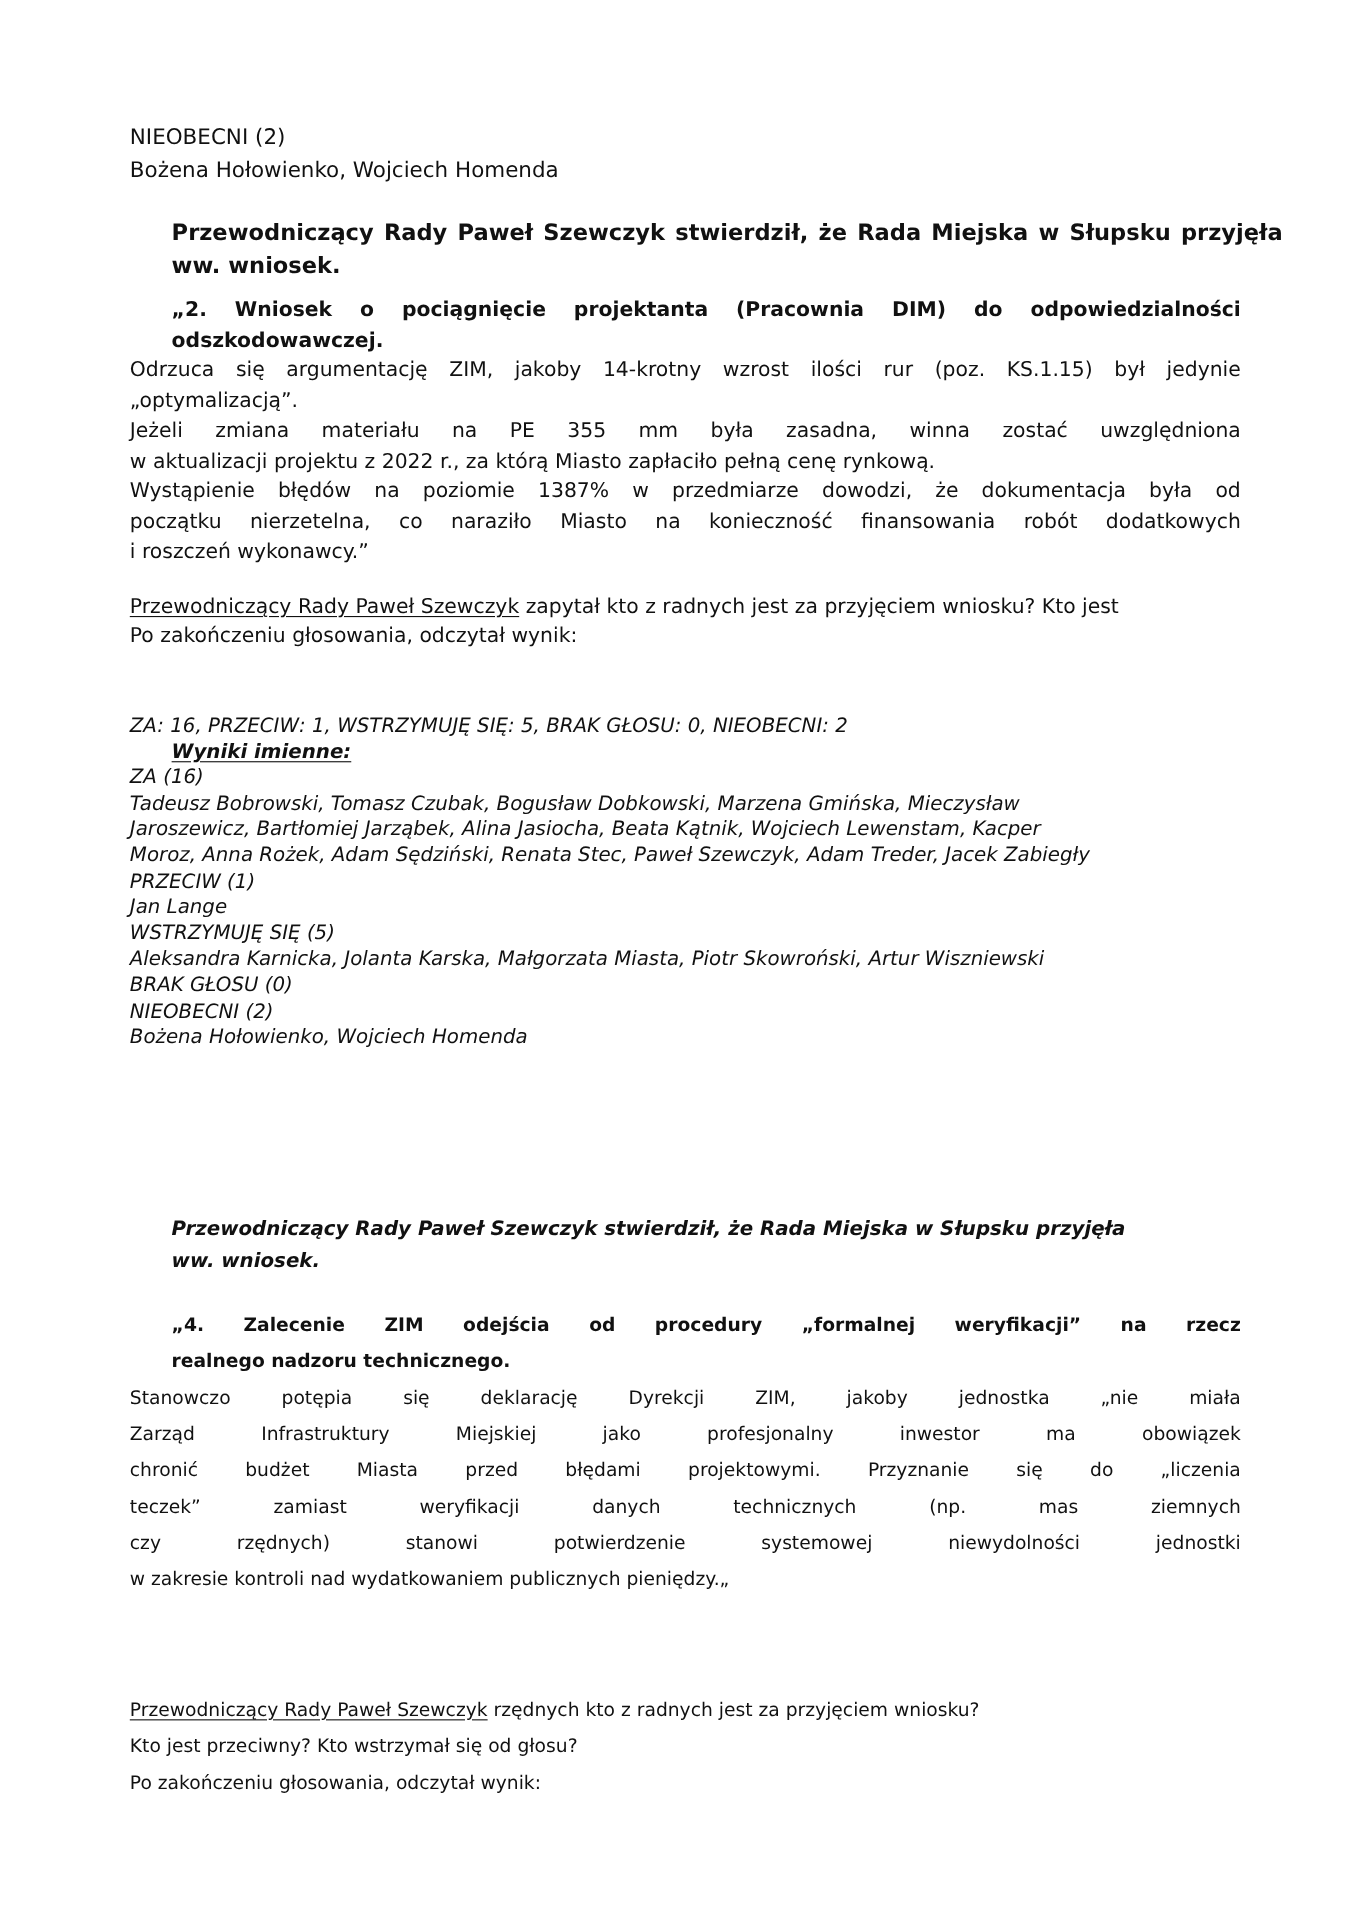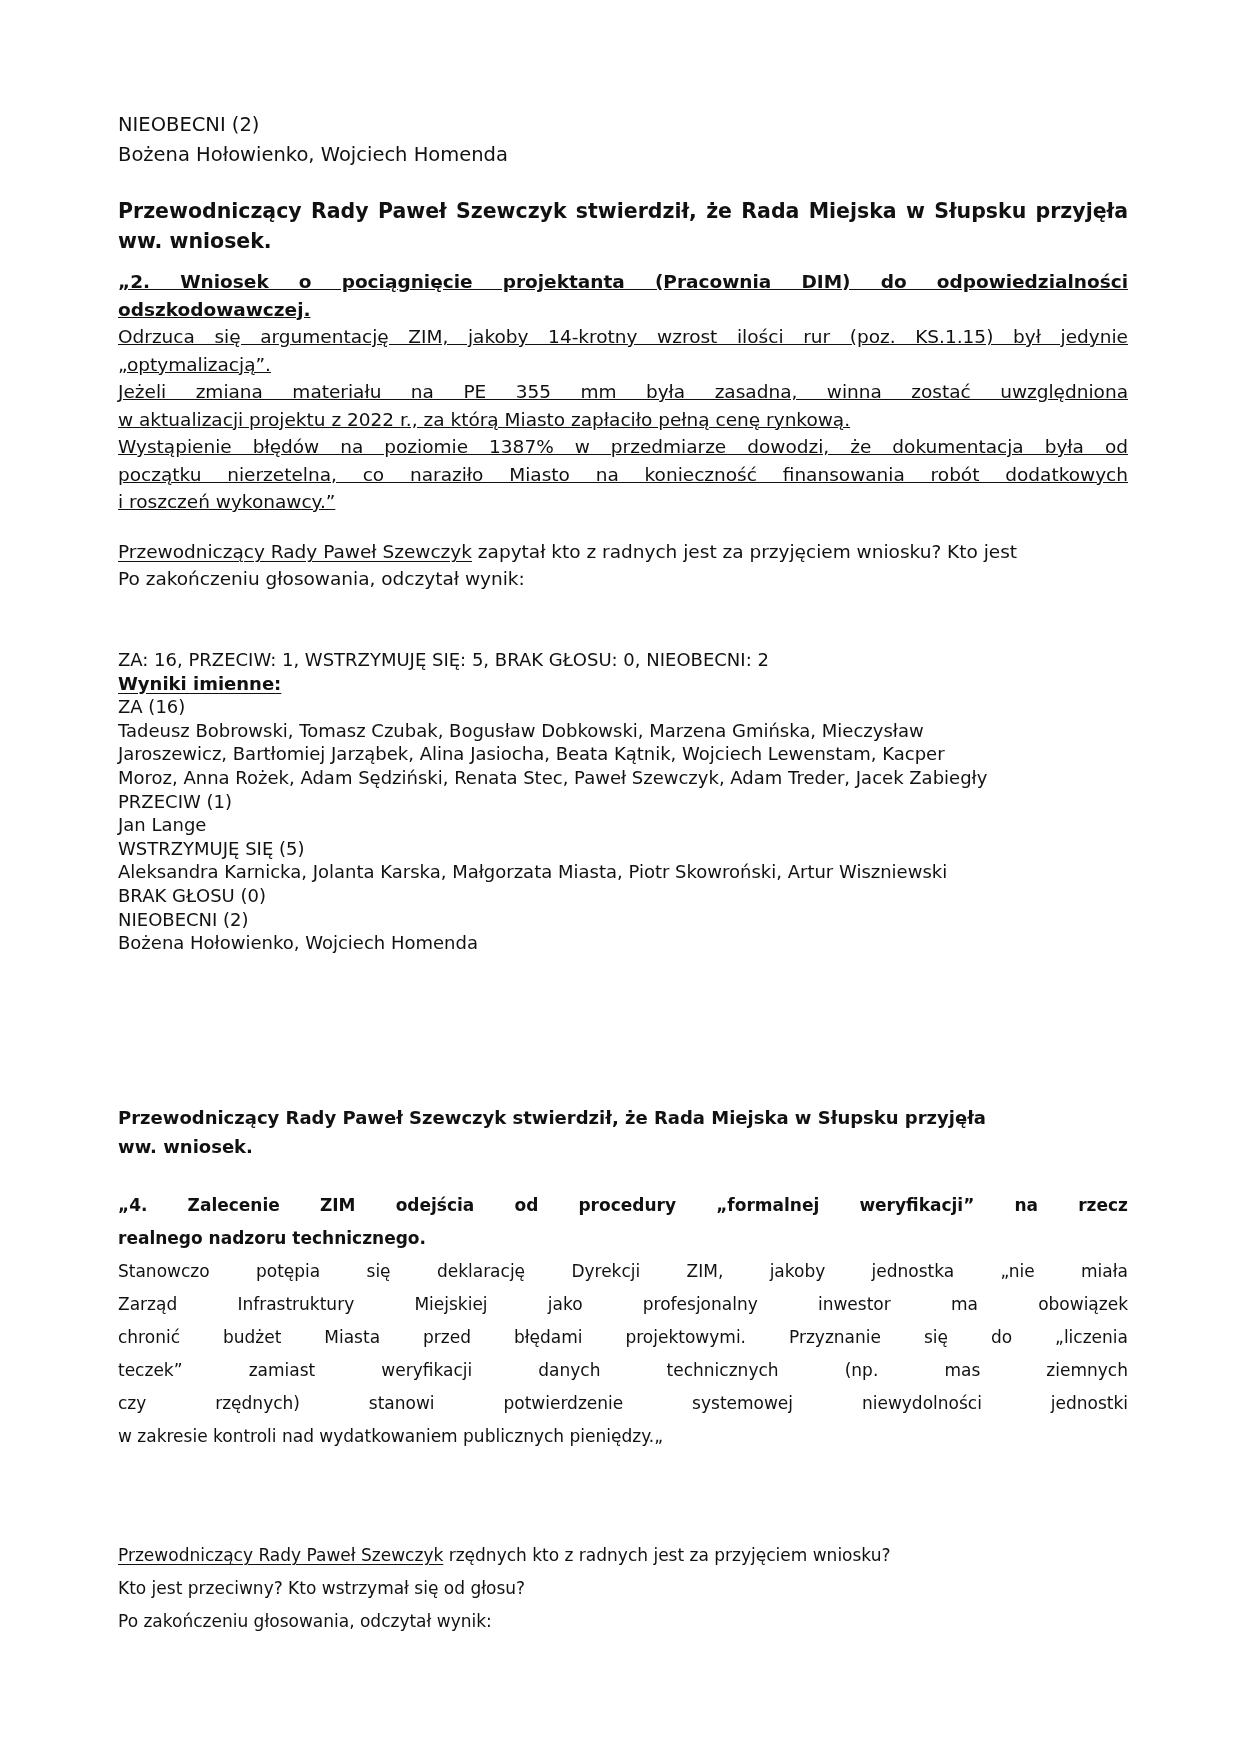--- a/index.html
+++ b/index.html
@@ -3,42 +3,42 @@
   <meta charset="utf-8">
   <style>
     html, body { margin: 0; padding: 0; background: #ffffff; }
     body { width: 1241px; height: 1754px; position: relative; overflow: hidden;
            font-family: "DejaVu Sans", "Liberation Sans", sans-serif; color: #111111; }
     .page { position: absolute; left: 0; top: 0; width: 1241px; height: 1326px; }
     .blk { position: absolute; left: 118px; width: 1010px; }
     .line { display: block; white-space: nowrap; }
     .s20 { font-size: 19.5px; line-height: 30px; }
     .s19 { font-size: 18.5px; line-height: 26px; }
-    .s18 { font-size: 18px; line-height: 24px; }
+    .s18 { font-size: 18px; line-height: 24px; font-style: italic; }
     .s22 { font-size: 17px; line-height: 33px; }
-    .b { font-weight: bold; }
+    .b { font-weight: bold; margin-left: 38px; }
     .jl { display: block; text-align: justify; text-align-last: justify; white-space: normal; }
     .u { text-decoration: underline; text-underline-offset: 3px; }
   </style>
 </head>
 <body>
 
 <div class="page">
 
   <div class="blk s20" style="top:110px;">
     <span class="line">NIEOBECNI (2)</span>
     <span class="line">Bożena Hołowienko, Wojciech Homenda</span>
   </div>
 
   <div class="blk s20 b" style="top:196px; font-size:20.5px; line-height:30px;">
     <span class="jl">Przewodniczący Rady Paweł Szewczyk stwierdził, że Rada Miejska w Słupsku przyjęła</span>
     <span class="line">ww. wniosek.</span>
   </div>
 
-  <div class="blk s19" style="top:268px; line-height:27.5px;text-decoration:underline;">
+  <div class="blk s19" style="top:268px; line-height:27.5px;">
     <span class="jl b">„2. Wniosek o pociągnięcie projektanta (Pracownia DIM) do odpowiedzialności</span>
     <span class="line b">odszkodowawczej.</span>
     <span class="jl">Odrzuca się argumentację ZIM, jakoby 14-krotny wzrost ilości rur (poz. KS.1.15) był jedynie</span>
     <span class="line">„optymalizacją”.</span>
     <span class="jl">Jeżeli zmiana materiału na PE 355 mm była zasadna, winna zostać uwzględniona</span>
     <span class="line">w aktualizacji projektu z 2022 r., za którą Miasto zapłaciło pełną cenę rynkową.</span>
     <span class="jl">Wystąpienie błędów na poziomie 1387% w przedmiarze dowodzi, że dokumentacja była od</span>
     <span class="jl">początku nierzetelna, co naraziło Miasto na konieczność finansowania robót dodatkowych</span>
     <span class="line">i roszczeń wykonawcy.”</span>
   </div>

